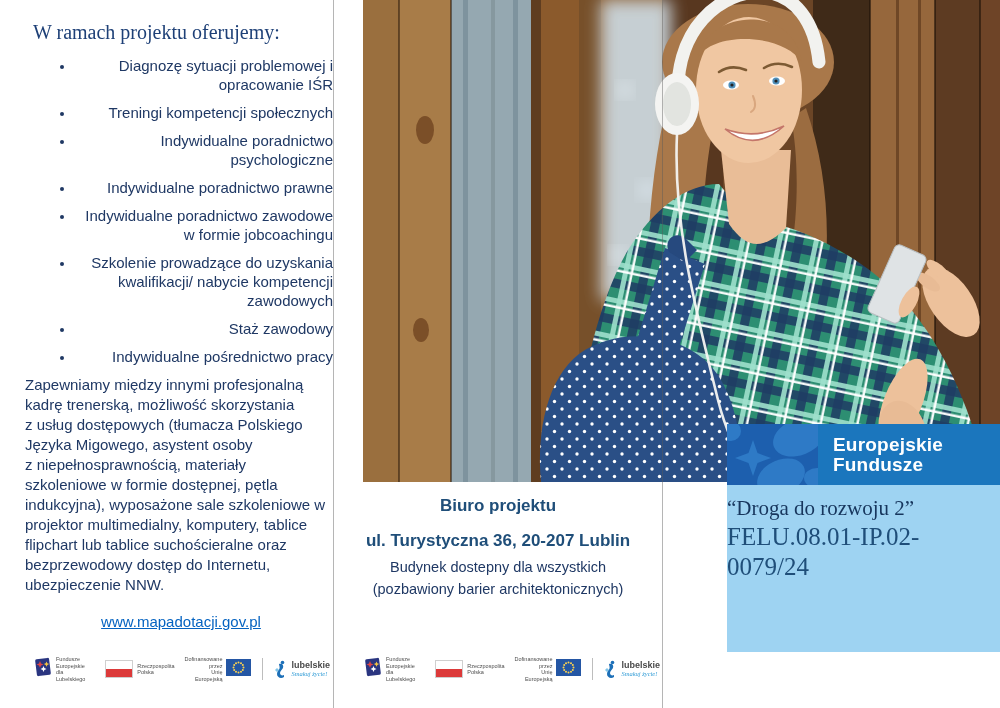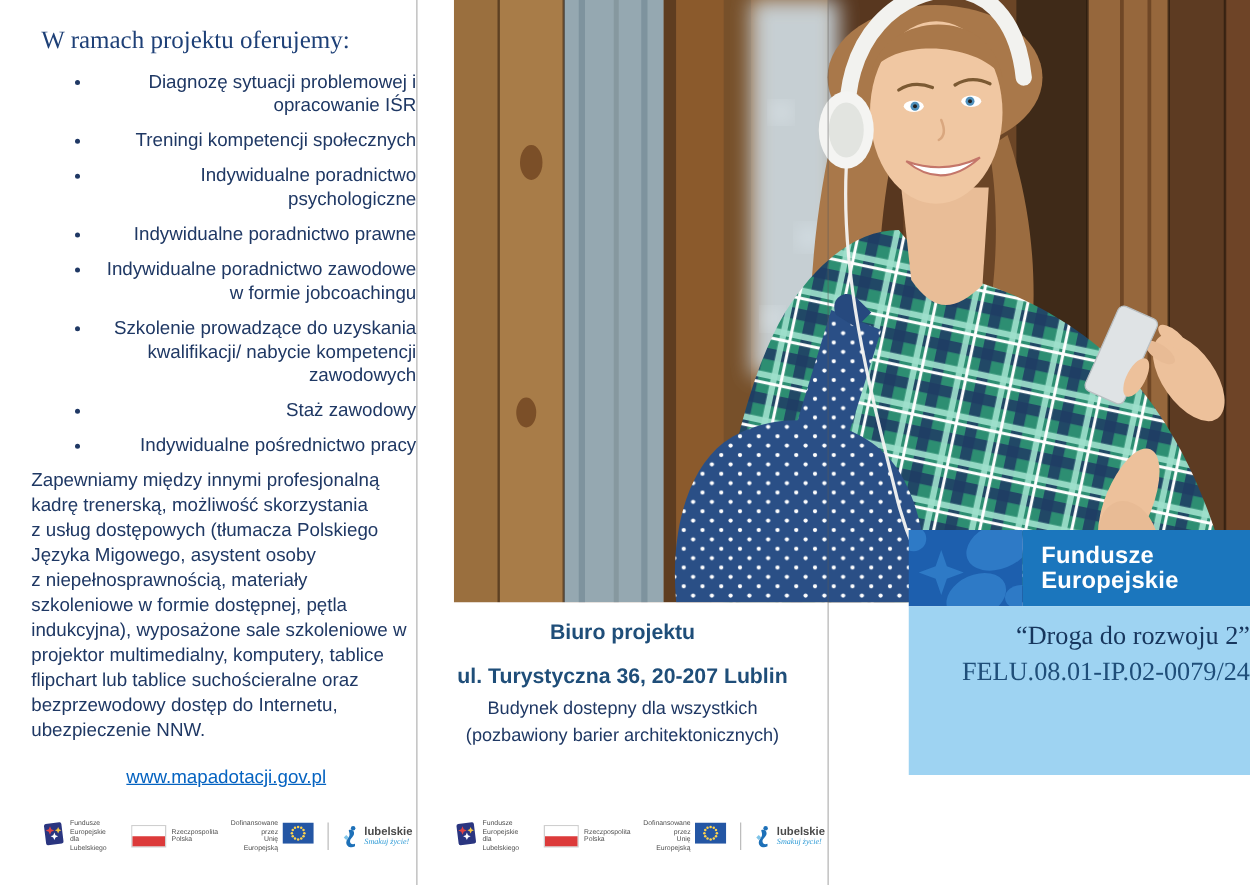--- a/index.html
+++ b/index.html
@@ -42,25 +42,25 @@
   .office-title{font-size:17px;font-weight:bold;color:var(--bold-blue);line-height:24px;margin:10px;}
   .office-address{font-size:17px;font-weight:bold;color:var(--bold-blue);line-height:26px;margin:0;}
   .office-notes{font-size:14.5px;line-height:22px;color:var(--text-navy);margin-top:2px;}
 
   
   .eu-banner{position:absolute;left:727px;top:424px;width:273px;height:61px;display:flex;z-index:3;}
   .eu-banner .deco{width:91px;height:61px;background:var(--banner-dark-blue);position:relative;overflow:hidden;flex:none;}
   .eu-banner .label{flex:1;background:var(--banner-blue);display:flex;flex-direction:column;
                     justify-content:center;padding-left:15px;}
   .eu-banner .label span{color:#fff;font-size:19px;line-height:20px;font-weight:bold;letter-spacing:.2px;}
-  .light-box{position:absolute;left:727px;top:485px;width:273px;height:135px;
-             background:var(--light-blue);z-index:3;text-align:right;
+  .light-box{position:absolute;left:727px;top:485px;width:273px;height:167px;
+             background:var(--light-blue);z-index:3;text-align:left;
              font-family:"Liberation Serif",serif;}
   .project-title{margin-top:9px;font-size:21px;line-height:28px;color:var(--title-navy);}
-  .project-number{font-size:21px;line-height:30px;color:var(--bold-blue);}
+  .project-number{font-size:25px;line-height:30px;color:var(--bold-blue);}
 
   
   .logo-strip{position:absolute;top:651px;height:36px;width:296px;display:flex;
               align-items:center;z-index:2;}
   .logo-strip.strip-left{left:34px;}
   .logo-strip.strip-mid{left:364px;}
   .logo-strip .mark{flex:none;}
   .logo-strip .tx{font-size:5.5px;line-height:6.5px;color:#4d4d4d;margin-left:4px;}
   .logo-strip .tx.right{text-align:right;margin-left:10px;margin-right:4px;}
   .flag-pl{width:26px;height:16px;border:.5px solid #cfcfcf;margin-left:12px;flex:none;}
@@ -221,22 +221,22 @@
         <g fill="#2e7ac6">
           <ellipse cx="72" cy="13" rx="27" ry="18" transform="rotate(-22 72 13)"></ellipse>
           <ellipse cx="54" cy="53" rx="25" ry="17" transform="rotate(-24 54 53)"></ellipse>
           <path d="M26,16 L30.5,29 L44,34 L30.5,39 L26,52 L21.5,39 L8,34 L21.5,29 Z"></path>
           <circle cx="4" cy="7" r="10"></circle>
           <ellipse cx="90" cy="54" rx="13" ry="10"></ellipse>
         </g>
       </svg>
     </div>
     <div class="label">
+      <span>Europejskie</span>
       <span>Fundusze</span>
-      <span>Europejskie</span>
     </div>
   </div>
 
   <div class="light-box">
     <div class="project-title">“Droga do rozwoju 2”</div>
     <div class="project-number">FELU.08.01-IP.02-0079/24</div>
   </div>
 
   <div class="logo-strip strip-left">
     <span class="mark">

